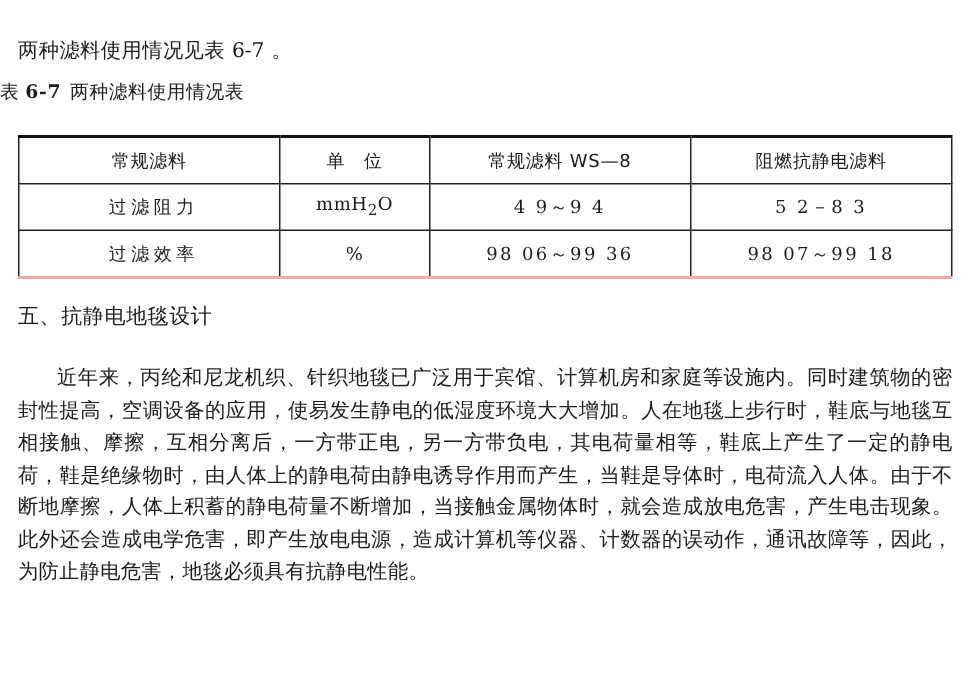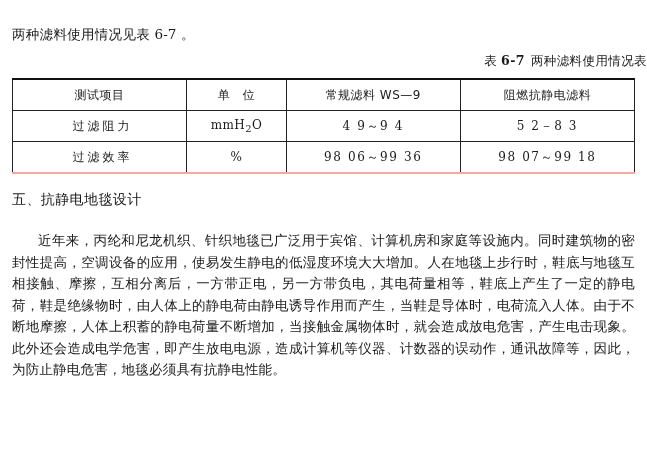--- a/index.html
+++ b/index.html
@@ -25,23 +25,23 @@
     font-size: 13.5px;
     line-height: 20px;
     margin: 24px 0 0 12px;
     letter-spacing: 0.3px;
   }
   .lead-line .ref {
     font-family: "DejaVu Serif", "Liberation Serif", serif;
     letter-spacing: 0;
   }
   .table-caption {
-    text-align: right;
+    text-align: left;
     font-size: 12.5px;
-    margin: 9px 0 8px 0;
+    margin: 9px 0 20px 0;
     letter-spacing: 0.4px;
   }
   .table-caption .num {
     font-family: "DejaVu Serif", "Liberation Serif", serif;
     font-weight: bold;
     margin: 0 6px 0 2px;
   }
   .table-caption .cap-label { margin-right: 2px; }
   table.data {
     width: 623px;
@@ -112,23 +112,23 @@
 
   <table class="data">
     <colgroup>
       <col style="width:28%">
       <col style="width:16%">
       <col style="width:28%">
       <col style="width:28%">
     </colgroup>
     <thead>
       <tr>
-        <th>测试项目</th>
+        <th>常规滤料</th>
         <th>单　位</th>
-        <th>常规滤料 WS—9</th>
+        <th>常规滤料 WS—8</th>
         <th>阻燃抗静电滤料</th>
       </tr>
     </thead>
     <tbody>
       <tr>
         <td class="itemcell">过滤阻力</td>
         <td class="unitcell">mmH<sub>2</sub>O</td>
         <td class="numcell">4 9～9 4</td>
         <td class="numcell">5 2－8 3</td>
       </tr>

